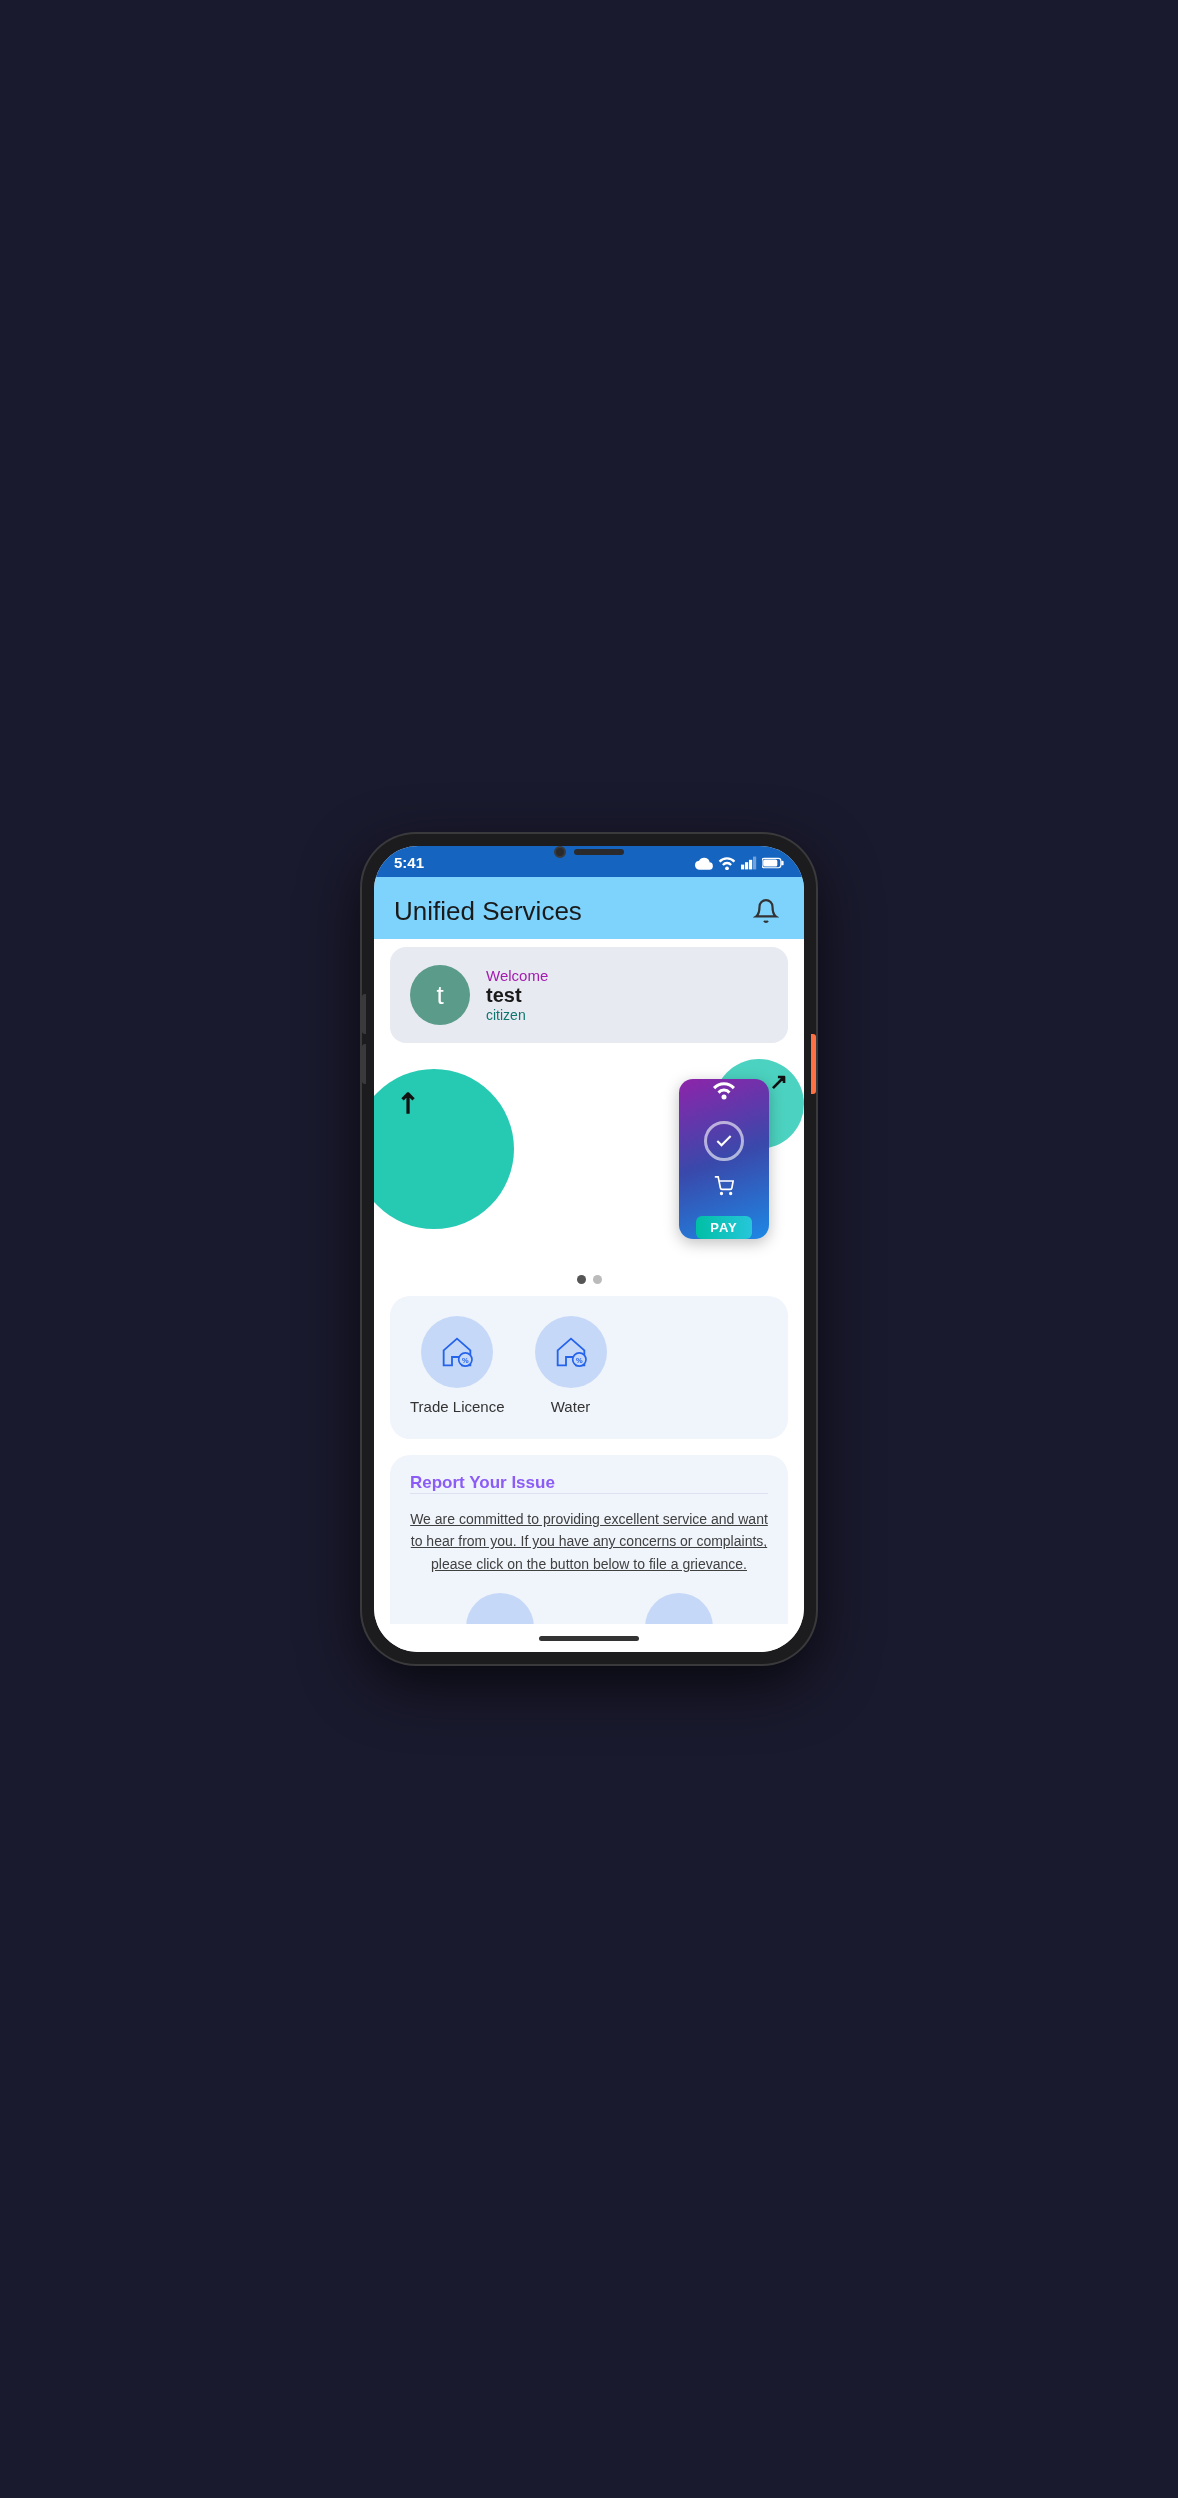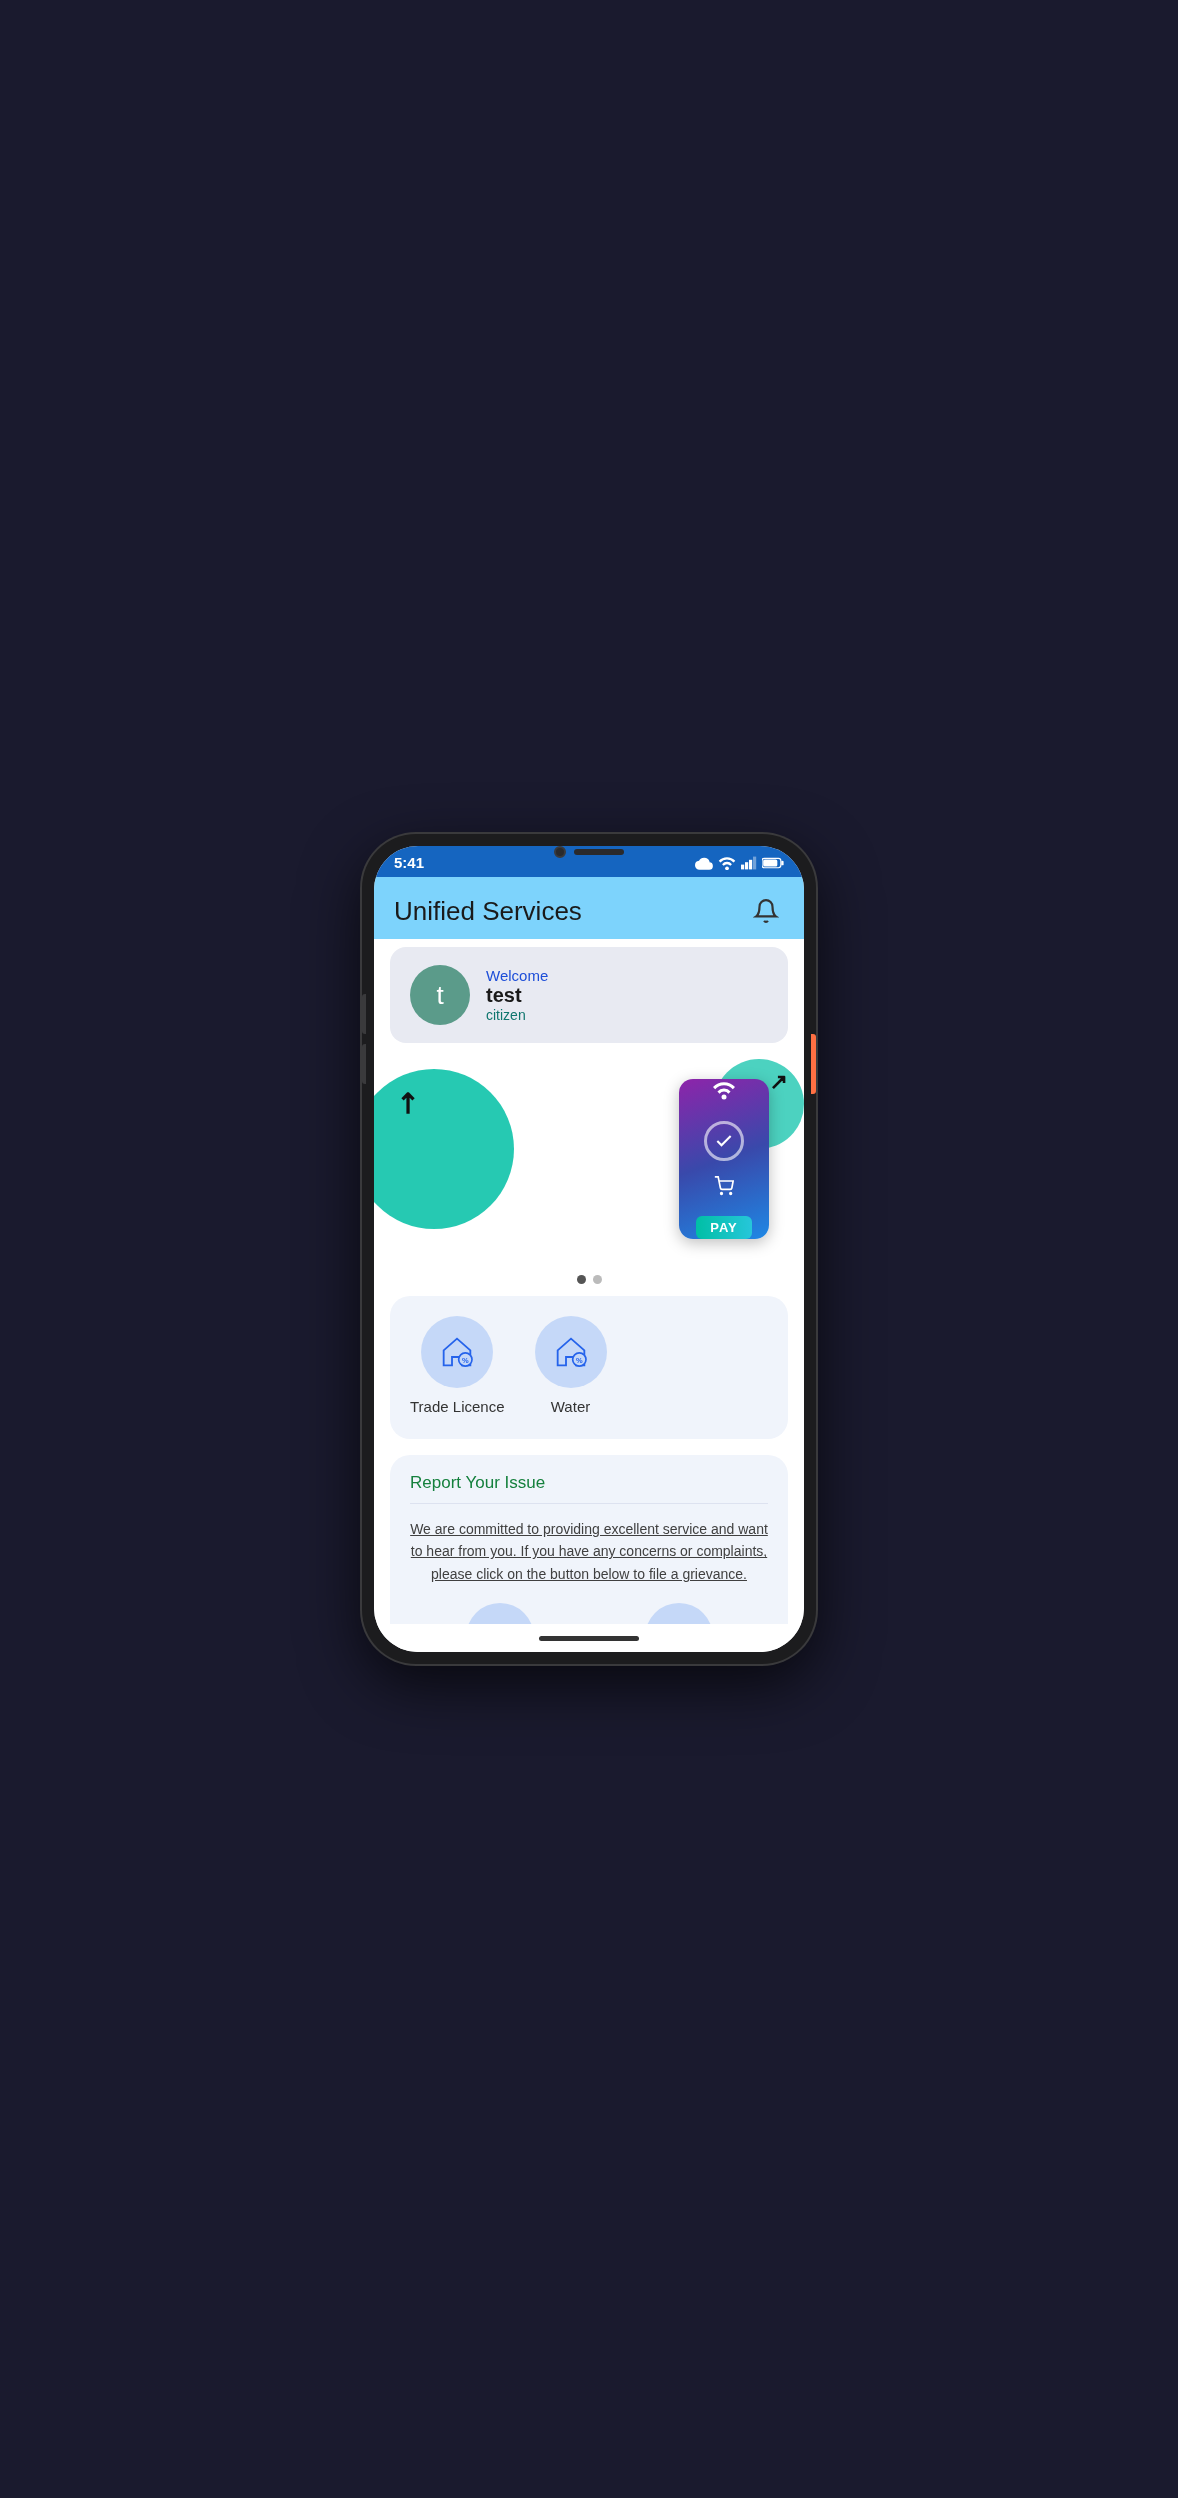--- a/index.html
+++ b/index.html
@@ -119,21 +119,21 @@
       flex-shrink: 0;
     }
 
     .welcome-text {
       display: flex;
       flex-direction: column;
     }
 
     .welcome-label {
       font-size: 15px;
-      color: #1d4ed8;
+      color: #a21caf;
       font-weight: 400;
     }
 
     .welcome-name {
       font-size: 20px;
       font-weight: 700;
       color: #1a1a1a;
     }
 
     .welcome-role {
@@ -331,23 +331,22 @@
     
     .report-card {
       margin: 0 16px 16px 16px;
       background: #f0f4fb;
       border-radius: 20px;
       padding: 18px 20px 20px 20px;
     }
 
     .report-title {
       font-size: 17px;
-      font-weight: 400;
-      color: #15803d;
-      margin-bottom: 10px;
+      font-weight: 700;
+      color: #8b5cf6;
     }
 
     .report-divider {
       height: 1px;
       background: #dde2f0;
       margin-bottom: 14px;
     }
 
     .report-text {
       font-size: 14px;

